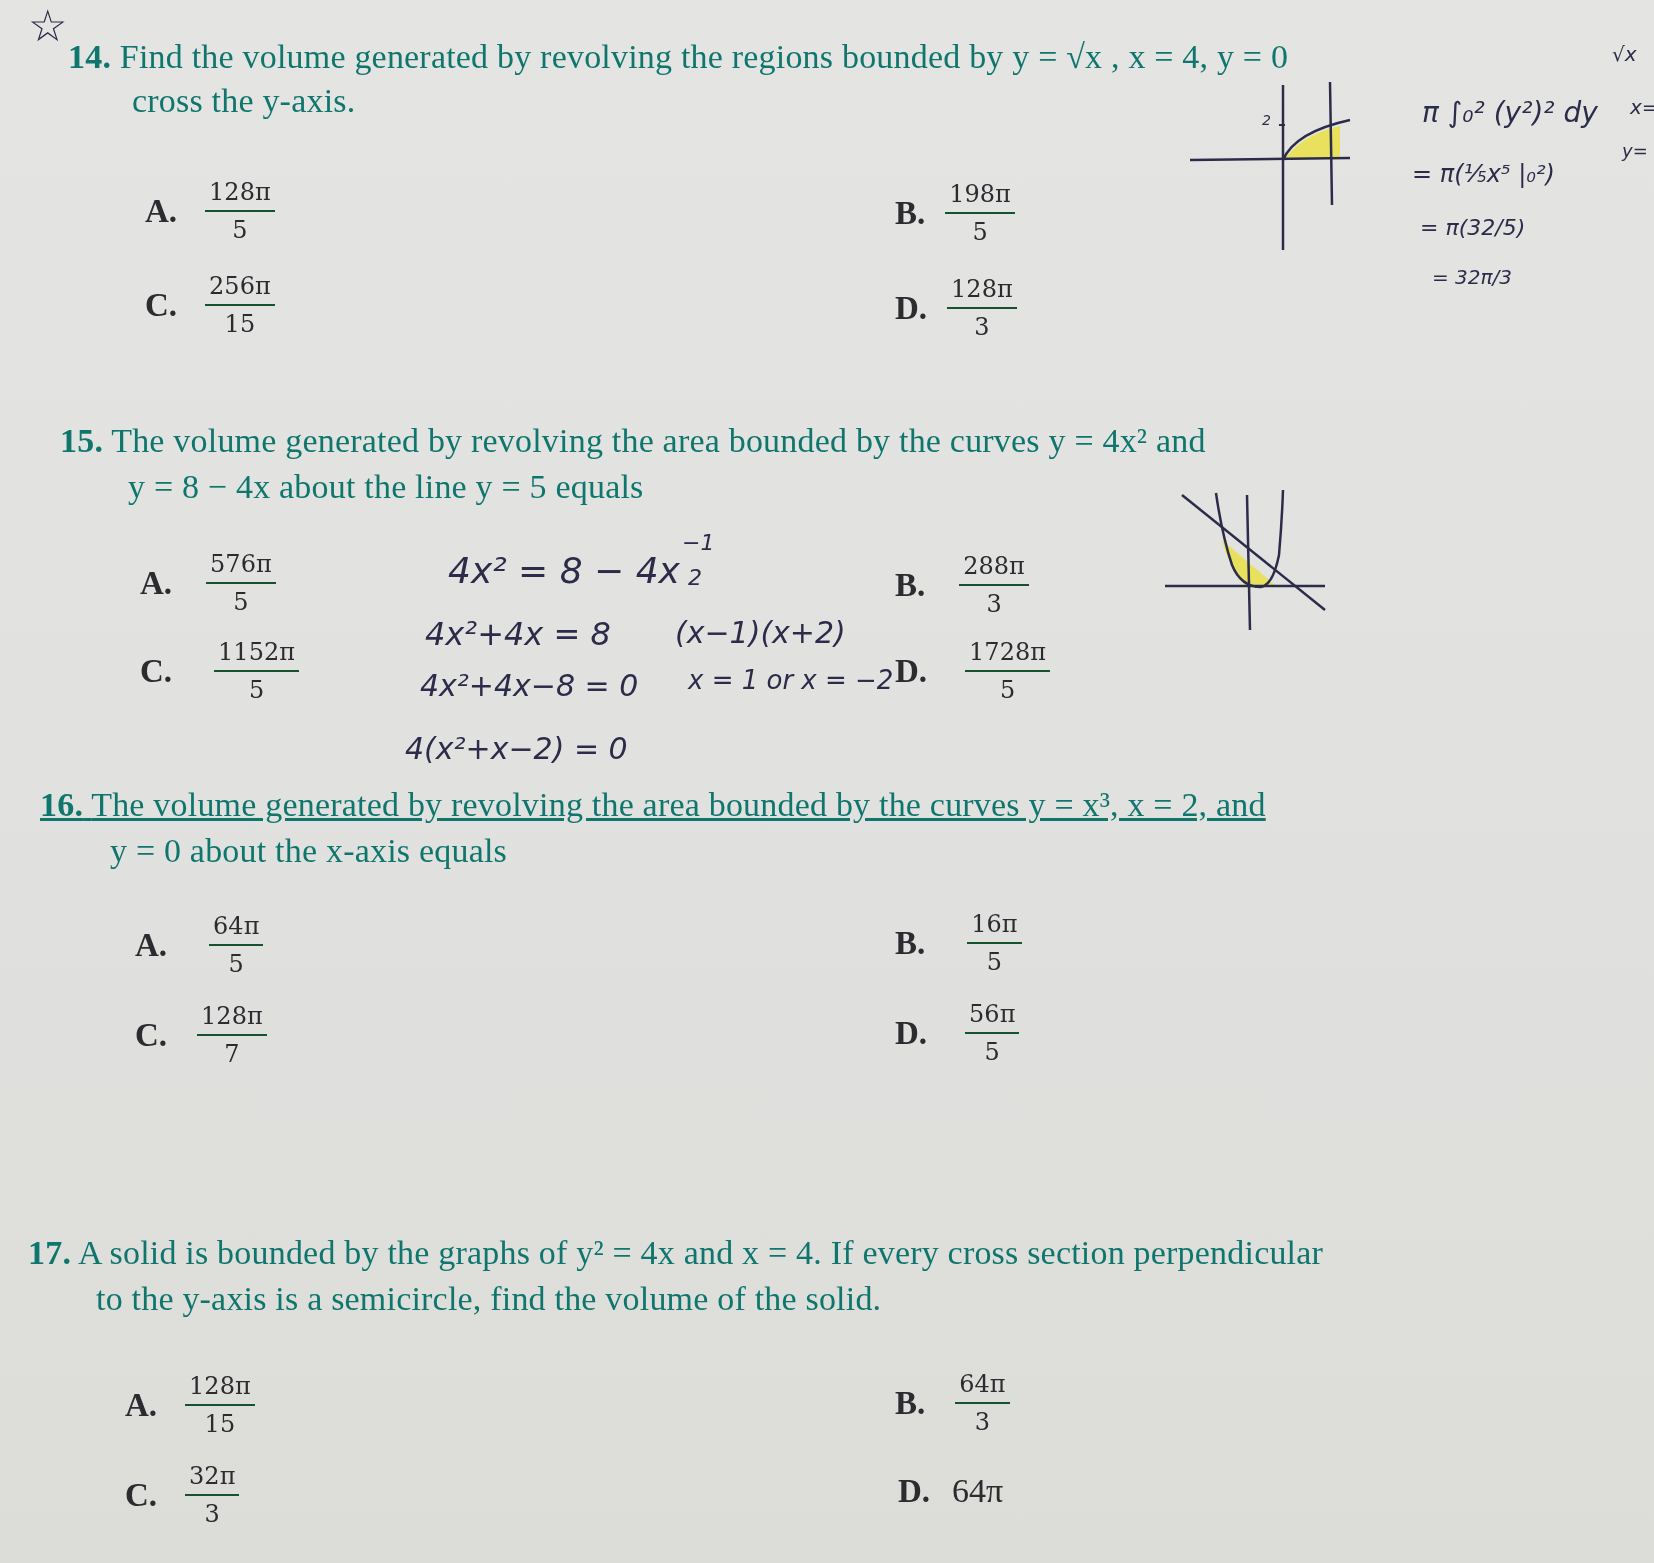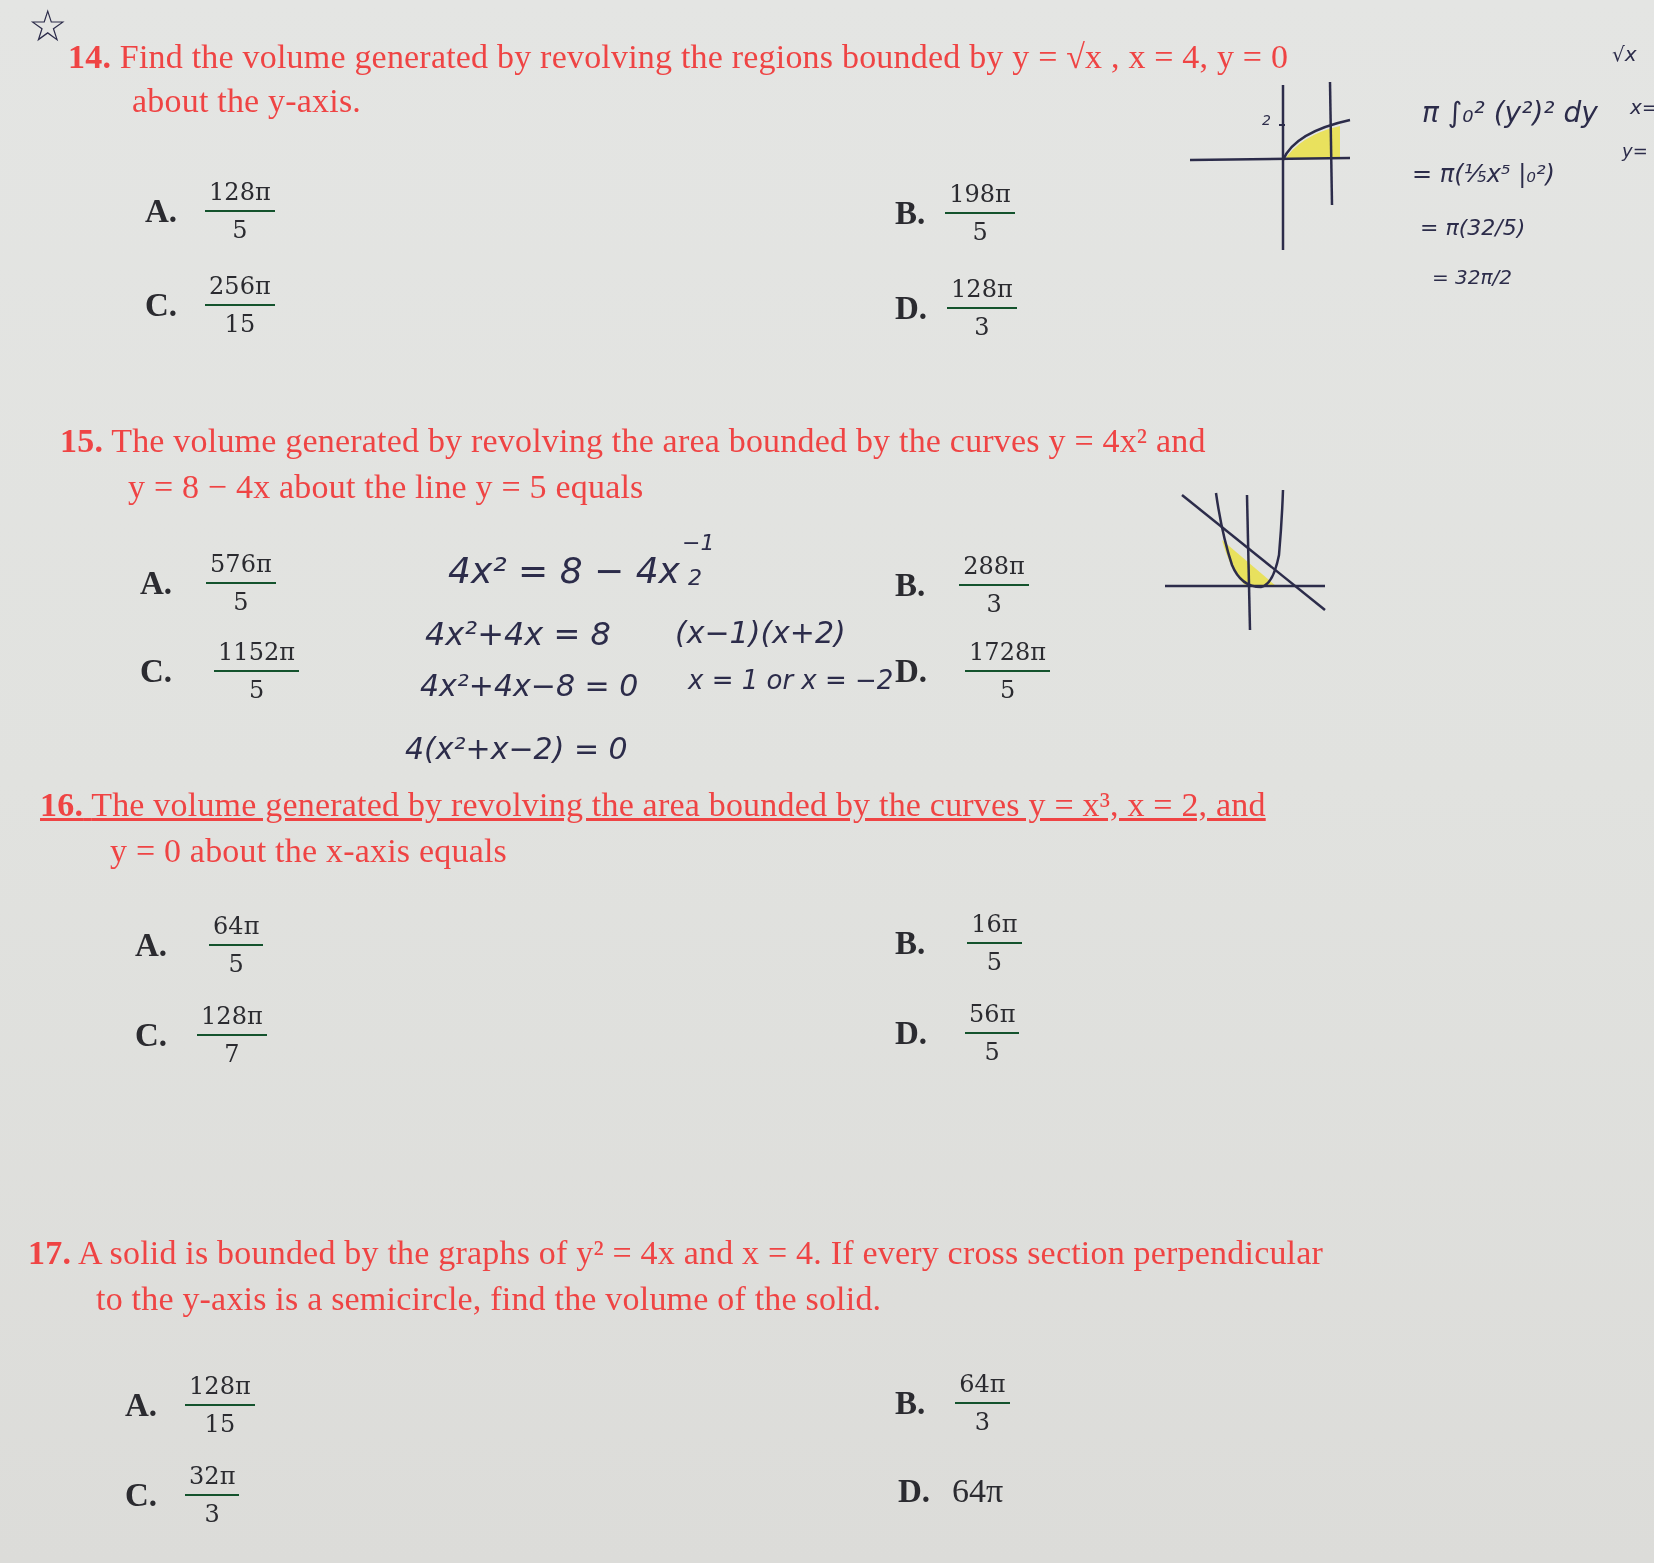--- a/index.html
+++ b/index.html
@@ -3,40 +3,40 @@
 <meta charset="utf-8">
 <style>
   html, body { margin: 0; padding: 0; }
   body {
     width: 1654px; height: 1563px; overflow: hidden; position: relative;
     background: linear-gradient(180deg, #e4e5e3 0%, #e1e2df 50%, #dcdcd9 100%);
     color: #2a2a2e;
     font-family: "Liberation Serif", "DejaVu Serif", serif;
   }
   .abs { position: absolute; }
-  .qtext { font-size: 34px; line-height: 46px; color: #ef4444; letter-spacing: 0.2px; }
+  .qtext { font-size: 34px; line-height: 46px; color: #0f766e; letter-spacing: 0.2px; }
   .qnum { font-weight: bold; }
   .letter { font-size: 33px; font-weight: bold; color: #2b2b30; }
   .frac { display: inline-flex; flex-direction: column; align-items: center; font-size: 24px; color: #2b2b30; font-family: "DejaVu Serif", serif; }
   .frac .num { padding: 0 4px 4px 4px; border-bottom: 2px solid #14532d; }
   .frac .den { padding-top: 4px; }
   .plain-ans { font-size: 34px; color: #2b2b30; }
   .hand { font-family: "DejaVu Sans", sans-serif; color: #2c2c4a; font-weight: 300; font-style: italic; }
   svg { position: absolute; overflow: visible; }
 </style>
 </head>
 <body>
 
 <div class="abs hand" style="left:28px; top:0px; font-size:44px; font-style:normal;">☆</div>
 
 <div class="abs qtext" style="left:68px; top:34px;">
   <span class="qnum">14.</span>
   <span>Find the volume generated by revolving the regions bounded by y = √x , x = 4, y = 0</span>
 </div>
-<div class="abs qtext" style="left:132px; top:78px;">about the y-axis.</div>
+<div class="abs qtext" style="left:132px; top:78px;">cross the y-axis.</div>
 
 <div class="abs" style="left:145px; top:178px; display:flex; align-items:center; gap:28px;">
   <span class="letter">A.</span>
   <span class="frac">
       <span class="num">128π</span>
       <span class="den">5</span>
     </span>
 </div>
 <div class="abs" style="left:895px; top:180px; display:flex; align-items:center; gap:20px;">
   <span class="letter">B.</span>
@@ -66,21 +66,21 @@
   <line x1="93" y1="5" x2="93" y2="170" stroke="#2c2c4a" stroke-width="2.5"></line>
   <line x1="140" y1="2" x2="142" y2="125" stroke="#2c2c4a" stroke-width="2.5"></line>
   <path d="M93 80 Q105 52 160 40" fill="none" stroke="#2c2c4a" stroke-width="2.5"></path>
   <line x1="89" y1="45" x2="95" y2="45" stroke="#2c2c4a" stroke-width="2"></line>
 </svg>
 <div class="abs hand" style="left:1262px; top:112px; font-size:14px;">2</div>
 
 <div class="abs hand" style="left:1422px; top:96px; font-size:28px;">π ∫₀² (y²)² dy</div>
 <div class="abs hand" style="left:1412px; top:160px; font-size:24px;">= π(⅕x⁵ |₀²)</div>
 <div class="abs hand" style="left:1420px; top:215px; font-size:22px;">= π(32/5)</div>
-<div class="abs hand" style="left:1432px; top:265px; font-size:20px;">= 32π/2</div>
+<div class="abs hand" style="left:1432px; top:265px; font-size:20px;">= 32π/3</div>
 
 <div class="abs hand" style="left:1612px; top:42px; font-size:20px;">√x</div>
 <div class="abs hand" style="left:1630px; top:95px; font-size:20px;">x=</div>
 <div class="abs hand" style="left:1622px; top:140px; font-size:18px;">y=</div>
 
 <div class="abs qtext" style="left:60px; top:418px;">
   <span class="qnum">15.</span>
   <span>The volume generated by revolving the area bounded by the curves y = 4x² and</span>
 </div>
 <div class="abs qtext" style="left:128px; top:464px;">y = 8 − 4x about the line y = 5 equals</div>

